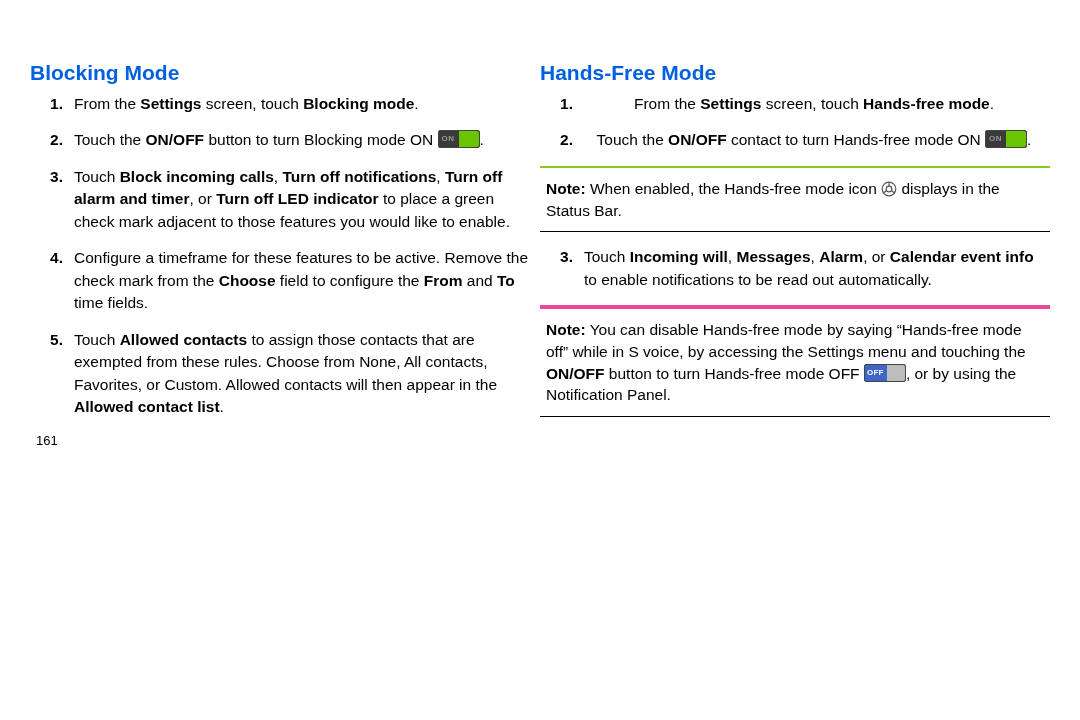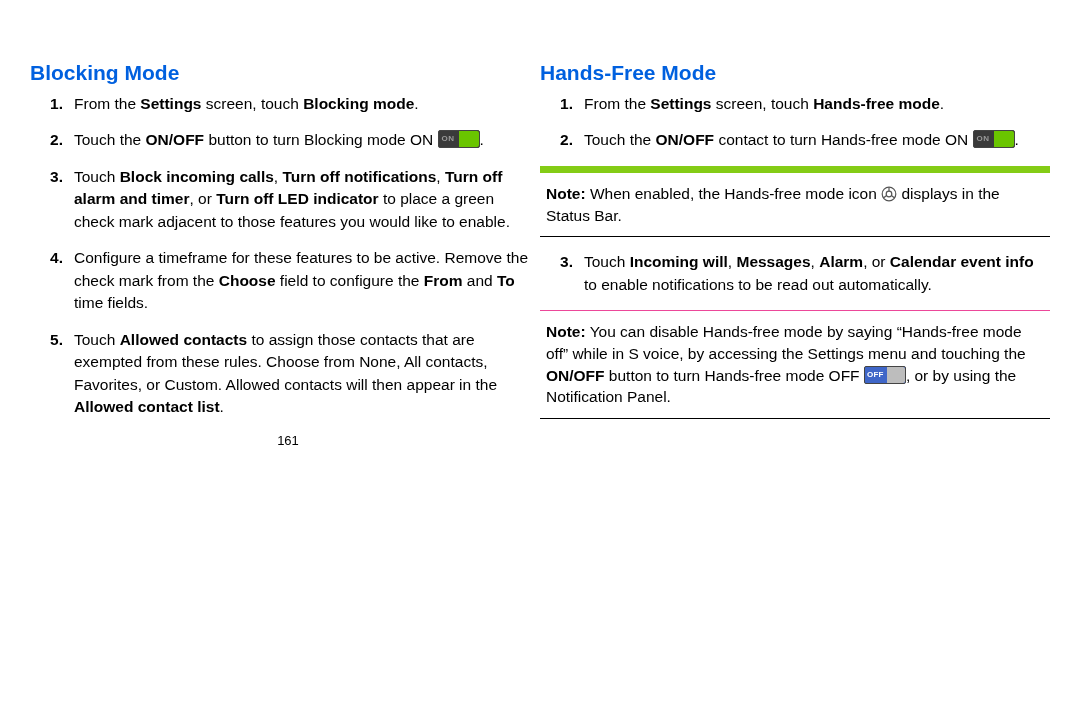--- a/index.html
+++ b/index.html
@@ -50,21 +50,21 @@
     margin-bottom: 14px;
     line-height: 1.45;
   }
   ol > li::before {
     content: counter(step) ".";
     position: absolute;
     left: -24px;
     font-weight: 700;
   }
   .note {
-    border-top: 7px solid #84cc16;
+    border-top: 2px solid #84cc16;
     border-bottom: 1px solid #000;
     padding: 10px 6px 10px 6px;
     margin: 10px 0 14px 0;
     line-height: 1.4;
   }
   .note-label { font-weight: 700; }
   b { font-weight: 700; }
   .toggle {
     display: inline-block;
     width: 40px;
@@ -133,21 +133,20 @@
     display: inline-block;
     width: 16px;
     height: 16px;
     vertical-align: -3px;
   }
   .icon-wheel svg { display: block; }
   .pageno {
     font-size: 13px;
     margin-top: 8px;
     padding-left: 6px;
-    text-align: center;
   }
 </style>
 </head>
 <body>
 
 <div class="page">
 
   <div class="col">
     <h2>Blocking Mode</h2>
 
@@ -172,21 +171,21 @@
         <span>Touch </span><b>Allowed contacts</b><span> to assign those contacts that are exempted from these rules. Choose from None, All contacts, Favorites, or Custom. Allowed contacts will then appear in the </span><b>Allowed contact list</b><span>.</span>
       </li>
     </ol>
 
     <div class="pageno">161</div>
   </div>
 
   <div class="col">
     <h2>Hands-Free Mode</h2>
 
-    <ol style="counter-reset: step 0;">
+    <ol style="counter-reset: step 0; text-align: center;">
       <li>
         <span>From the </span><b>Settings</b><span> screen, touch </span><b>Hands-free mode</b><span>.</span>
       </li>
       <li>
         <span>Touch the </span><b>ON/OFF</b><span> contact to turn Hands-free mode ON </span><span class="toggle on"></span><span>.</span>
       </li>
     </ol>
 
     <div class="note">
       <span class="note-label">Note:</span><span> When enabled, the Hands-free mode icon </span><span class="icon-wheel"><svg viewBox="0 0 20 20">
@@ -197,18 +196,18 @@
             <line x1="17" y1="15" x2="13" y2="12" stroke="#555" stroke-width="1.5"></line>
           </svg></span><span> displays in the Status Bar.</span>
     </div>
 
     <ol style="counter-reset: step 2;">
       <li>
         <span>Touch </span><b>Incoming will</b><span>, </span><b>Messages</b><span>, </span><b>Alarm</b><span>, or </span><b>Calendar event info</b><span> to enable notifications to be read out automatically.</span>
       </li>
     </ol>
 
-    <div class="note" style="border-top:1px solid #ec4899;">
+    <div class="note" style="border-top:4px solid #ec4899;">
       <span class="note-label">Note:</span><span> You can disable Hands-free mode by saying “Hands-free mode off” while in S voice, by accessing the Settings menu and touching the </span><b>ON/OFF</b><span> button to turn Hands-free mode OFF </span><span class="toggle off"></span><span>, or by using the Notification Panel.</span>
     </div>
   </div>
 
 </div>
 
 </body></html>

